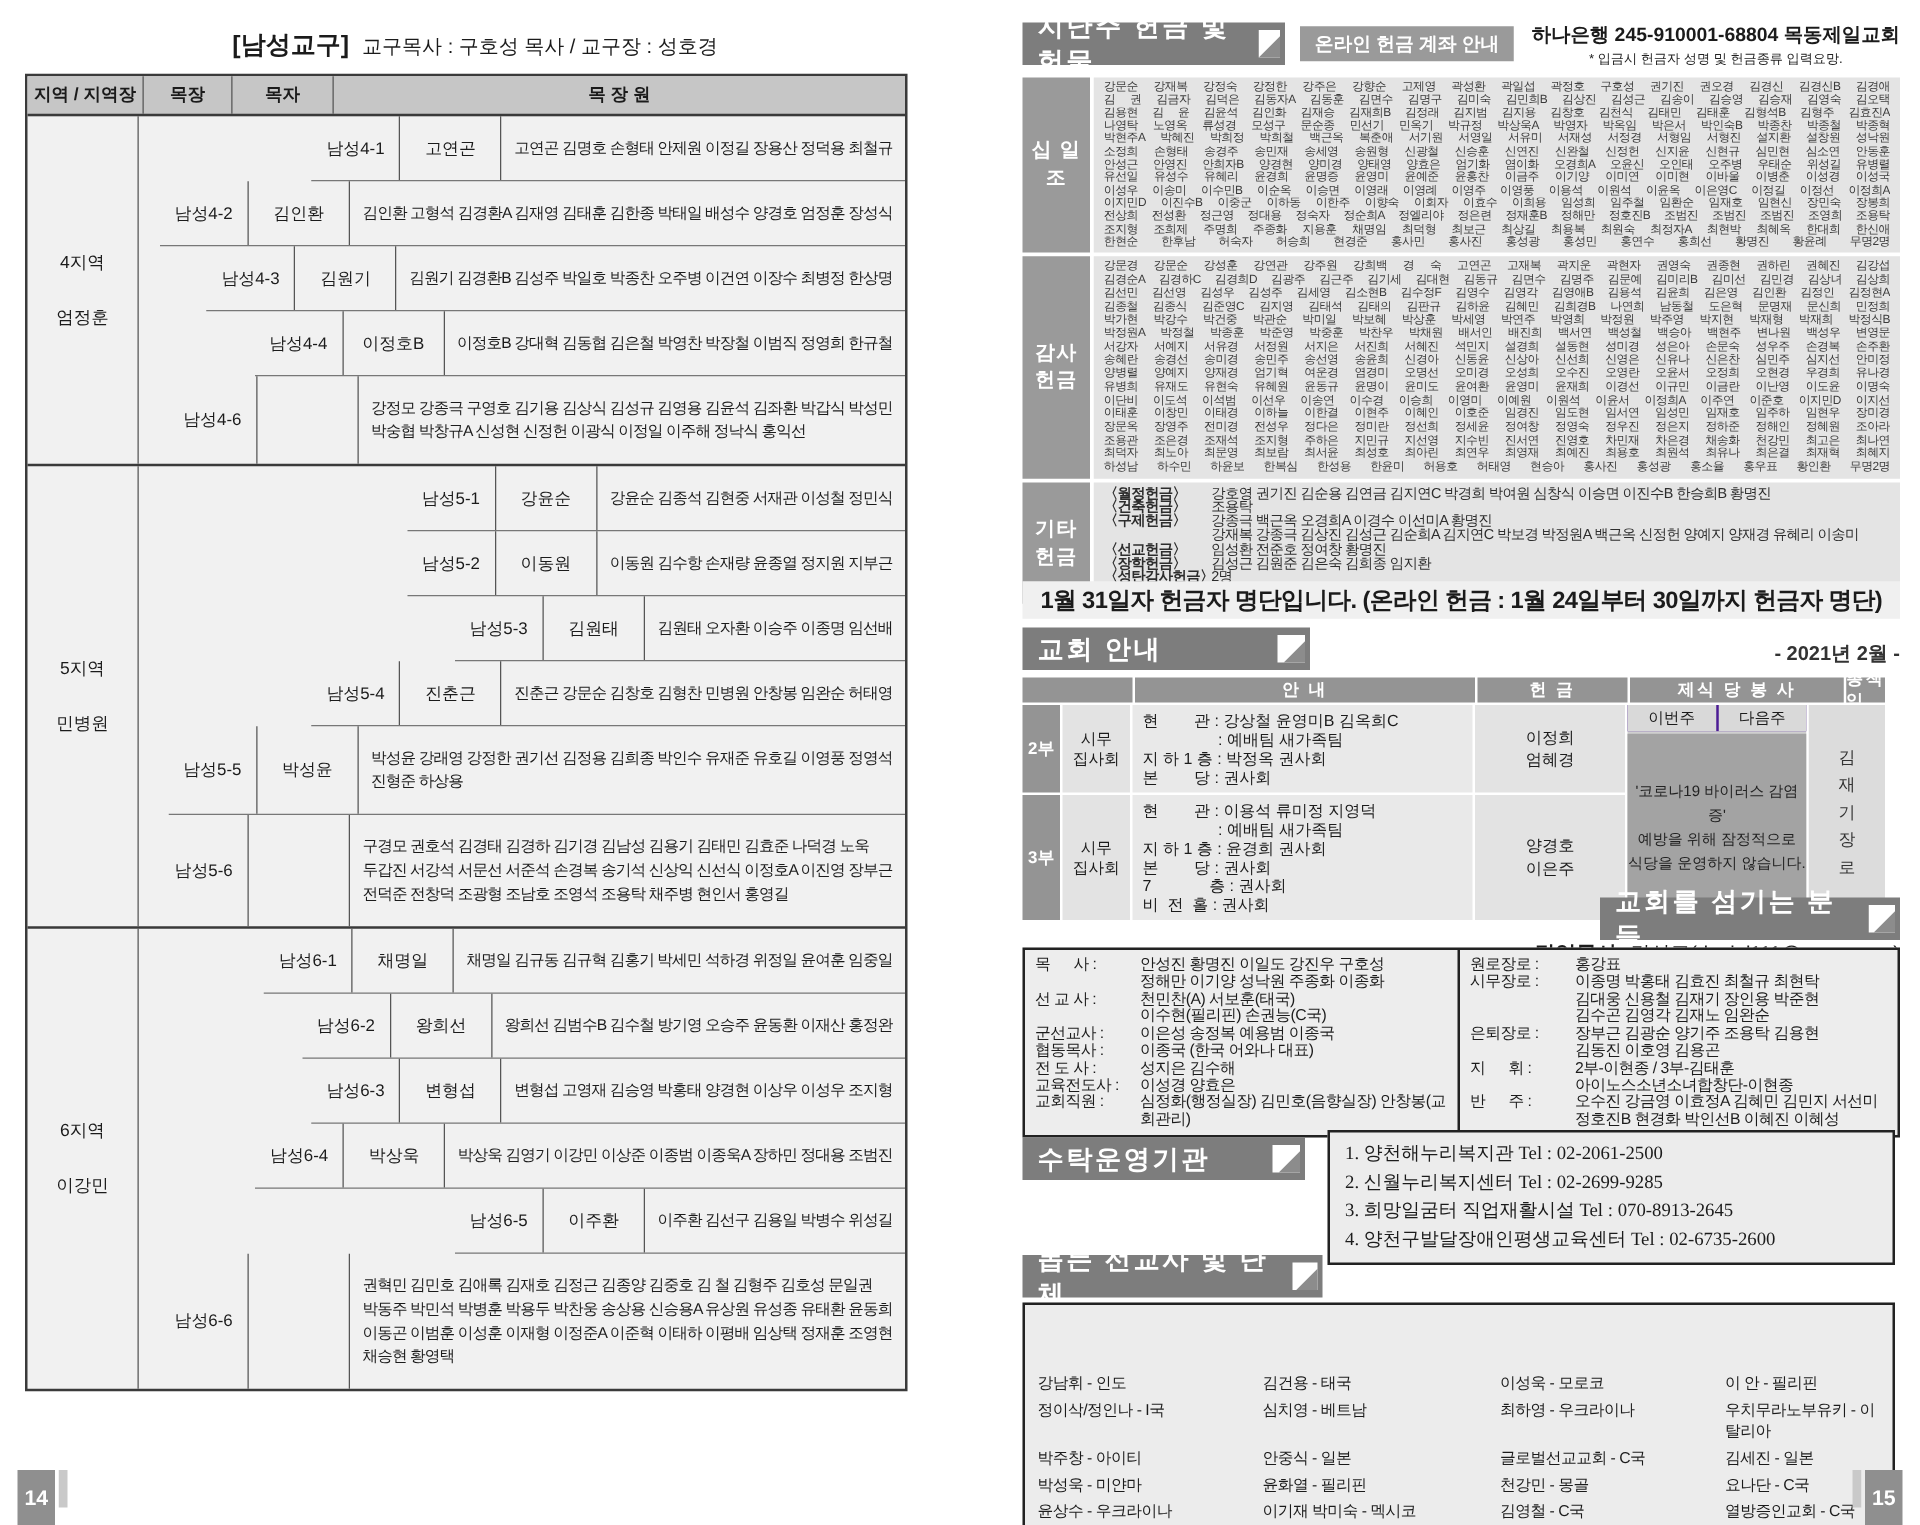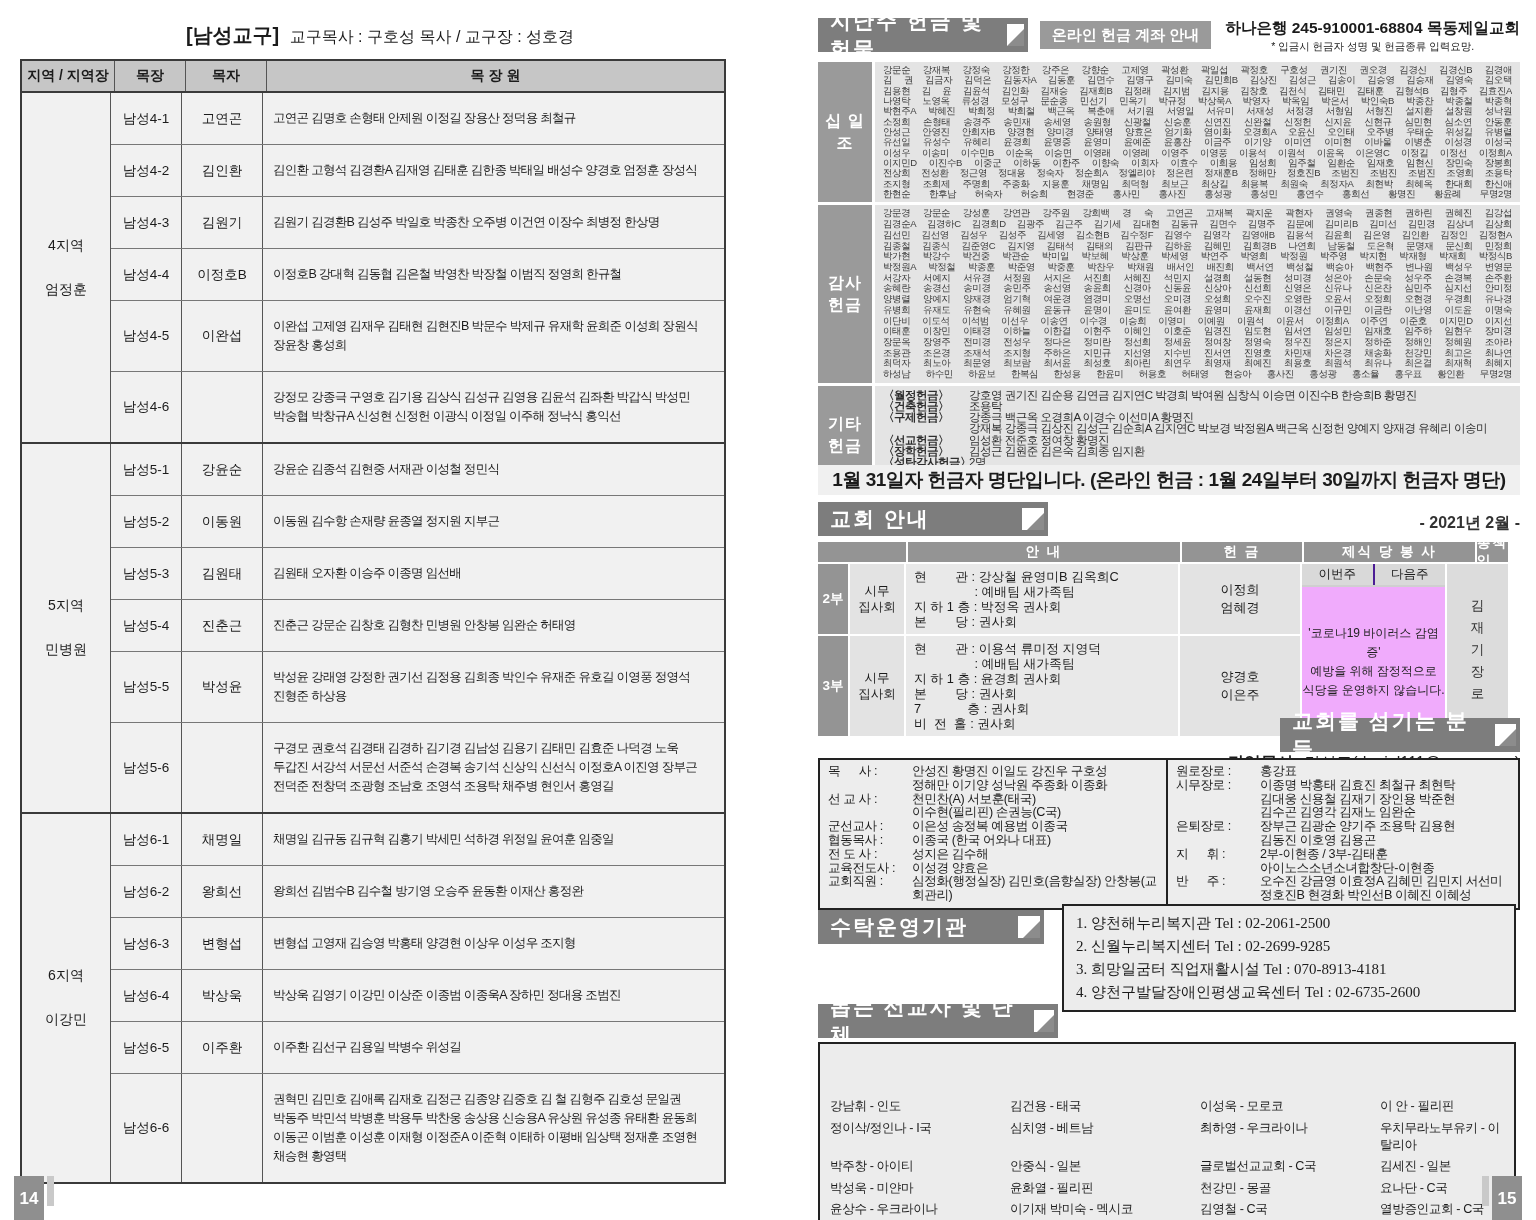--- a/index.html
+++ b/index.html
@@ -17,21 +17,21 @@
   .lhead{display:flex;background:#c6c6c6;border-bottom:2px solid #3a3a3a;font-weight:bold;font-size:14px;}
   .lhead > div{padding:6px 2px;text-align:center;}
   .col-region{width:88px;border-right:1px solid #555;}
   .col-jang{width:66px;border-right:1px solid #555;}
   .col-moksa{width:76px;border-right:1px solid #555;}
   .col-members{flex:1;}
   .lgroup{display:flex;border-bottom:2px solid #3a3a3a;}
   .lgroup:last-child{border-bottom:none;}
   .regioncell{width:88px;border-right:1px solid #555;display:flex;flex-direction:column;
     align-items:center;justify-content:center;gap:26px;font-size:14px;}
-  .lrows{flex:1;display:flex;flex-direction:column;}
+  .lrows{flex:1;display:flex;flex-direction:column;align-items:flex-end;}
   .lrow{display:flex;border-bottom:1px solid #777;align-items:stretch;}
   .lrows .lrow:last-child{border-bottom:none;}
   .lrow .cell{display:flex;align-items:center;justify-content:center;padding:16px 2px;font-size:13.5px;}
   .lrow .cell.jang{width:66px;border-right:1px solid #555;}
   .lrow .cell.moksa{width:76px;border-right:1px solid #555;}
   .lrow .cell.members{flex:1;justify-content:flex-start;padding:16px 10px;
     font-size:12.5px;letter-spacing:-0.7px;line-height:19px;white-space:pre-line;text-align:left;}
   
   .page-right{position:absolute;left:818px;top:18px;width:702px;}
   .bar-title{background:#7d7d7d;color:#fff;font-weight:bold;font-size:21px;
@@ -80,21 +80,21 @@
   .group-cell{width:54px;background:#e3e3e3;display:flex;align-items:center;justify-content:center;
     text-align:center;white-space:pre-line;line-height:16px;font-size:12.5px;}
   .guide-cell{flex:1;background:#e9e9e9;padding:5px 8px;white-space:pre;line-height:15px;font-size:12.8px;}
   .off-cell{width:120px;background:#e3e3e3;display:flex;flex-direction:column;align-items:center;justify-content:center;
     white-space:pre-line;line-height:18px;font-size:13px;}
   .ci-row .off-cell{width:120px;}
   .serve-col{width:143px;background:#cfcfcf;display:flex;flex-direction:column;}
   .subhead{display:flex;gap:2px;background:#4c1d95;}
   .subhead > div{flex:1;background:#d9d9d9;text-align:center;font-size:12.5px;padding:2px 0;}
   .covid{flex:1;display:flex;align-items:center;justify-content:center;text-align:center;
-    white-space:pre-line;font-size:12px;line-height:19px;color:#222;margin-top:2px;background:#f0abfc;}
+    white-space:pre-line;font-size:12px;line-height:19px;color:#222;margin-top:2px;background:#a3a3a3;}
   .chief-col{flex:1;background:#dcdcdc;display:flex;align-items:center;justify-content:center;
     white-space:pre-line;text-align:center;font-size:13.5px;line-height:22px;color:#333;}
   
   .sv-head{position:absolute;left:0;top:700px;width:702px;display:flex;align-items:flex-end;flex-direction:column;}
   .sv-head .bar-title{width:240px;}
   .sv-pastor{flex:1;text-align:right;font-size:16px;padding-bottom:2px;white-space:nowrap;}
   .sv-pastor .pl{font-weight:bold;font-size:16.5px;margin-right:6px;}
   .sv-box{position:absolute;left:0;top:740px;width:698px;border:2px solid #222;background:#ededed;display:flex;}
   .sv-col{padding:5px 8px;}
   .sv-col.left{width:330px;border-right:2px solid #222;}
@@ -163,26 +163,20 @@
             <div class="cell moksa">김원기</div>
             <div class="cell members" style="white-space: pre-line;">김원기 김경환B 김성주 박일호 박종찬 오주병 이건연 이장수 최병정 한상명</div>
           </div>
 
           <div class="lrow">
             <div class="cell jang">남성4-4</div>
             <div class="cell moksa">이정호B</div>
             <div class="cell members" style="white-space: pre-line;">이정호B 강대혁 김동협 김은철 박영찬 박장철 이범직 정영희 한규철</div>
           </div>
 
-          <div class="lrow">
-            <div class="cell jang">남성4-5</div>
-            <div class="cell moksa">이완섭</div>
-            <div class="cell members" style="white-space: pre-line;">이완섭 고제영 김재우 김태현 김현진B 박문수 박제규 유재학 윤희준 이성희 장원식
-장윤창 홍성희</div>
-          </div>
 
           <div class="lrow">
             <div class="cell jang">남성4-6</div>
             <div class="cell moksa"></div>
             <div class="cell members" style="white-space: pre-line;">강정모 강종극 구영호 김기용 김상식 김성규 김영용 김윤석 김좌환 박갑식 박성민
 박숭협 박창규A 신성현 신정헌 이광식 이정일 이주해 정낙식 홍익선</div>
           </div>
         </div>
     </div>
 
@@ -547,21 +541,21 @@
       <span>수탁운영기관</span>
       <span class="marker">
           <span class="tri"></span>
         </span>
     </div>
   </div>
   <div class="tr-box">
 
   <div class="tr-item">1. 양천해누리복지관  Tel : 02-2061-2500</div>
       <div class="tr-item">2. 신월누리복지센터  Tel : 02-2699-9285</div>
-      <div class="tr-item">3. 희망일굼터 직업재활시설  Tel : 070-8913-4181</div>
+      <div class="tr-item">3. 희망일굼터 직업재활시설  Tel : 070-8913-2645</div>
       <div class="tr-item">4. 양천구발달장애인평생교육센터  Tel : 02-6735-2600</div>
     </div>
 
   <div class="ms-head">
     <div class="bar-title">
       <span>돕는 선교사 및 단체</span>
       <span class="marker">
           <span class="tri"></span>
         </span>
     </div>

